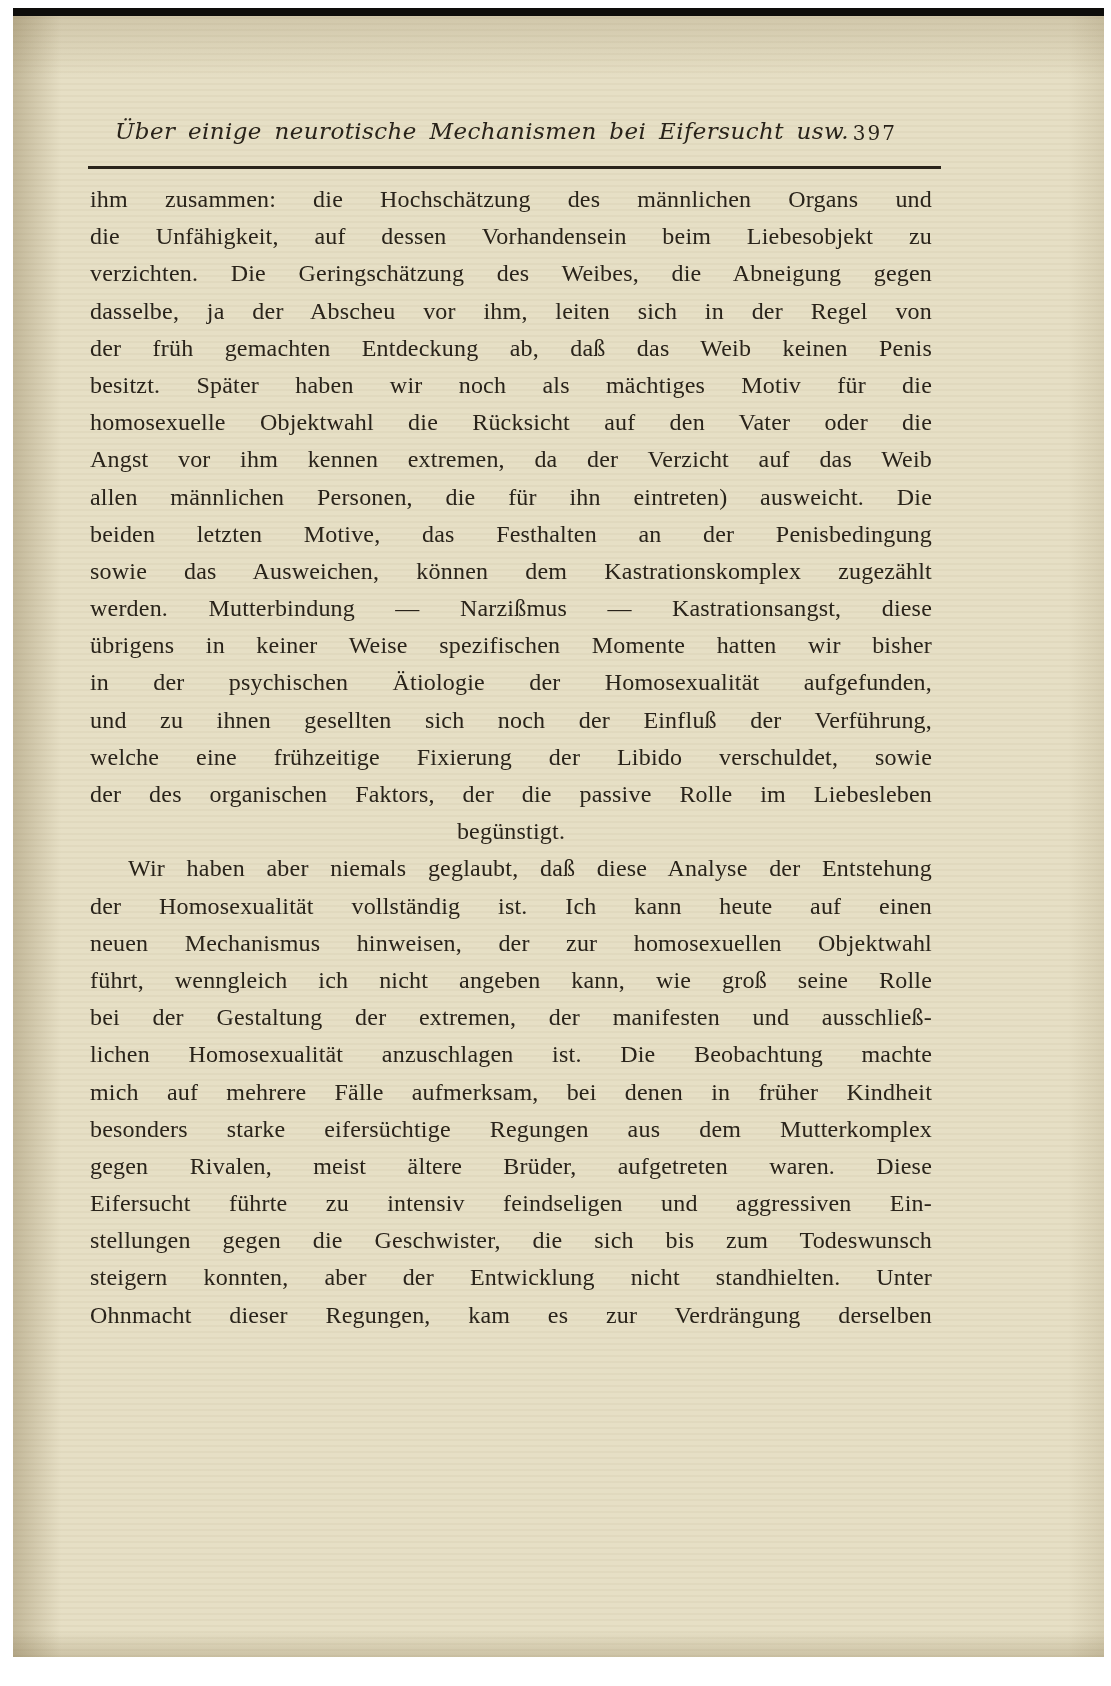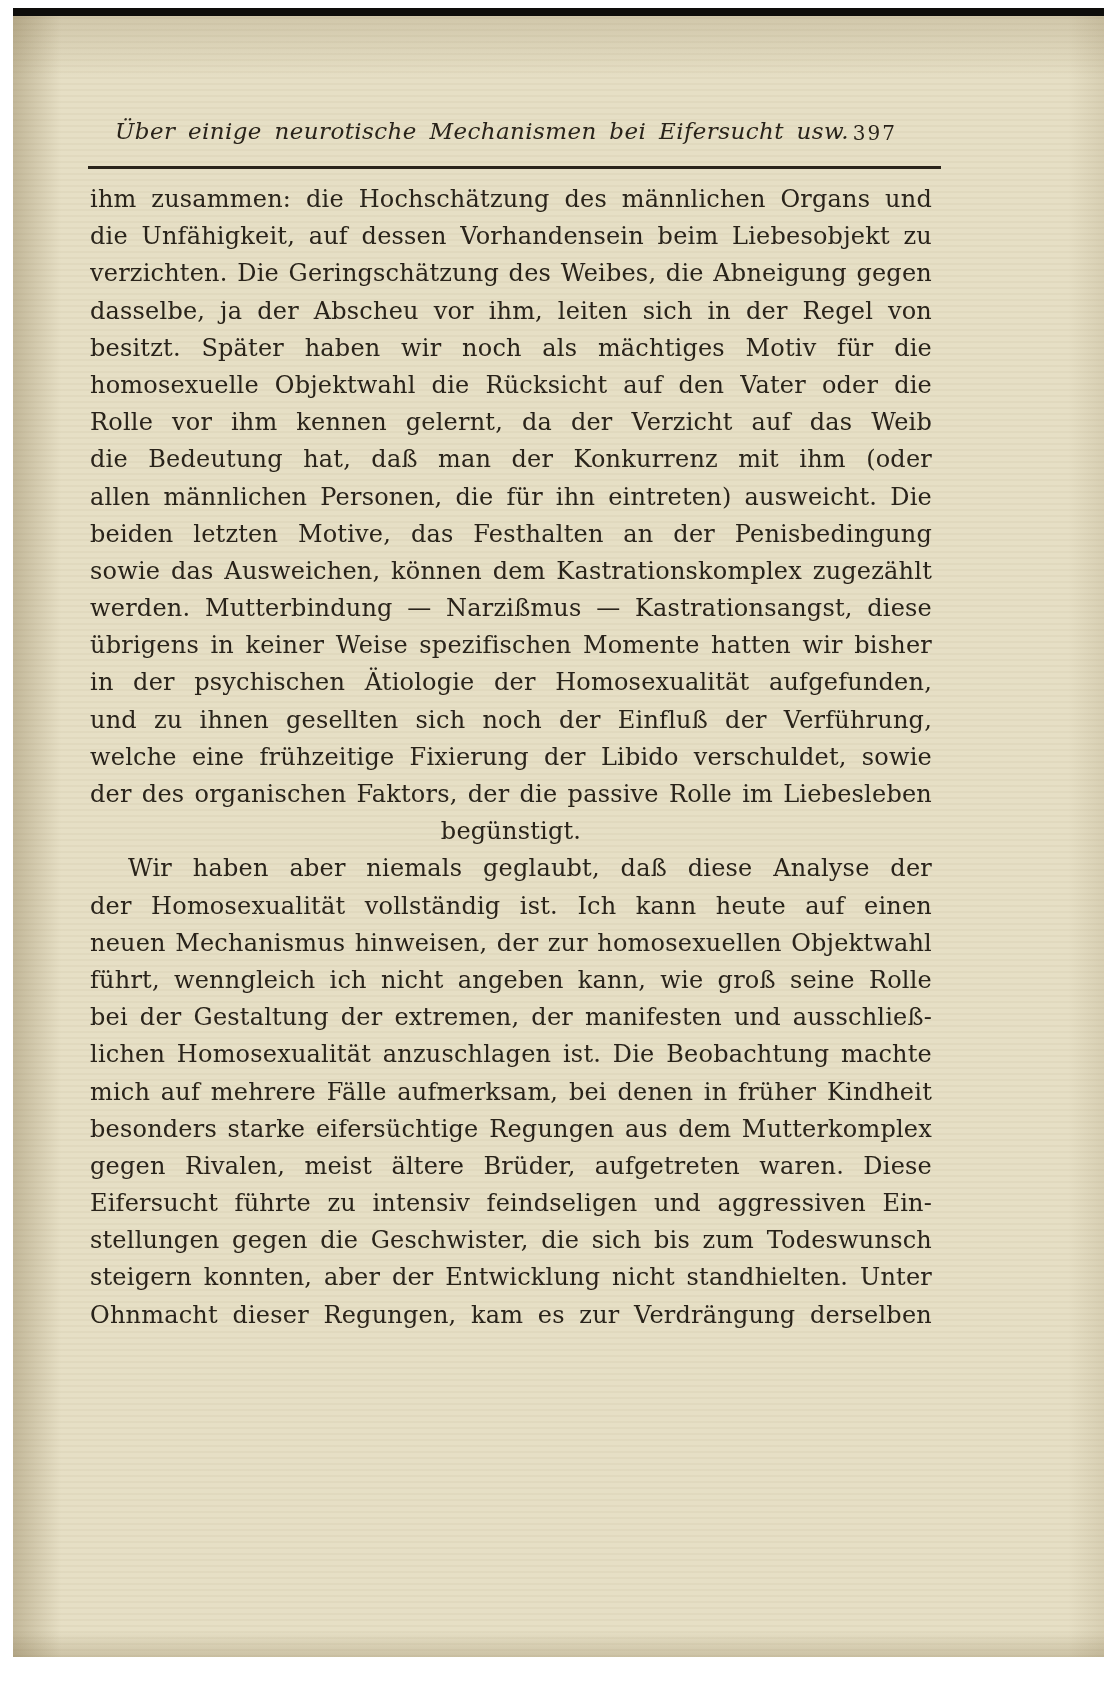--- a/index.html
+++ b/index.html
@@ -48,20 +48,21 @@
     font-size:20px;line-height:36px;letter-spacing:2px;
   }
   .header-rule{
     position:relative;left:-2px;width:853px;height:3px;
     background:var(--rule);
     margin-top:9px;
   }
   .bodytext{
     margin-top:12px;
     font-size:24px;
+    font-family:Liberation Serif, serif;
   }
   .line{
     height:37.2px;line-height:37.2px;overflow:hidden;
     text-align:justify;
     letter-spacing:.2px;
   }
   .line::after{content:"";display:inline-block;width:100%;height:0;}
   .line.unjustified{text-align:center;}
   .line.unjustified::after{content:none;}
   .line.indented{text-indent:38px;}
@@ -81,24 +82,24 @@
 
     <div class="header-rule"></div>
 
     <div class="bodytext">
 
       <div>
         <div class="line">ihm zusammen: die Hochschätzung des männlichen Organs und</div>
         <div class="line">die Unfähigkeit, auf dessen Vorhandensein beim Liebesobjekt zu</div>
         <div class="line">verzichten. Die Geringschätzung des Weibes, die Abneigung gegen</div>
         <div class="line">dasselbe, ja der Abscheu vor ihm, leiten sich in der Regel von</div>
+        <div class="line">der früh gemachten Entdeckung ab, daß das Weib keinen Penis</div>
         <div class="line">besitzt. Später haben wir noch als mächtiges Motiv für die</div>
         <div class="line">homosexuelle Objektwahl die Rücksicht auf den Vater oder die</div>
-        <div class="line">Rolle vor ihm kennen gelernt, da der Verzicht auf das Weib</div>
-        <div class="line">die Bedeutung hat, daß man der Konkurrenz mit ihm (oder</div>
+        <div class="line">Angst vor ihm kennen extremen, da der Verzicht auf das Weib</div>
         <div class="line">allen männlichen Personen, die für ihn eintreten) ausweicht. Die</div>
         <div class="line">beiden letzten Motive, das Festhalten an der Penisbedingung</div>
         <div class="line">sowie das Ausweichen, können dem Kastrationskomplex zugezählt</div>
         <div class="line">werden. Mutterbindung — Narzißmus — Kastrationsangst, diese</div>
         <div class="line">übrigens in keiner Weise spezifischen Momente hatten wir bisher</div>
         <div class="line">in der psychischen Ätiologie der Homosexualität aufgefunden,</div>
         <div class="line">und zu ihnen gesellten sich noch der Einfluß der Verführung,</div>
         <div class="line">welche eine frühzeitige Fixierung der Libido verschuldet, sowie</div>
         <div class="line">der des organischen Faktors, der die passive Rolle im Liebesleben</div>
         <div class="line unjustified">begünstigt.</div>

